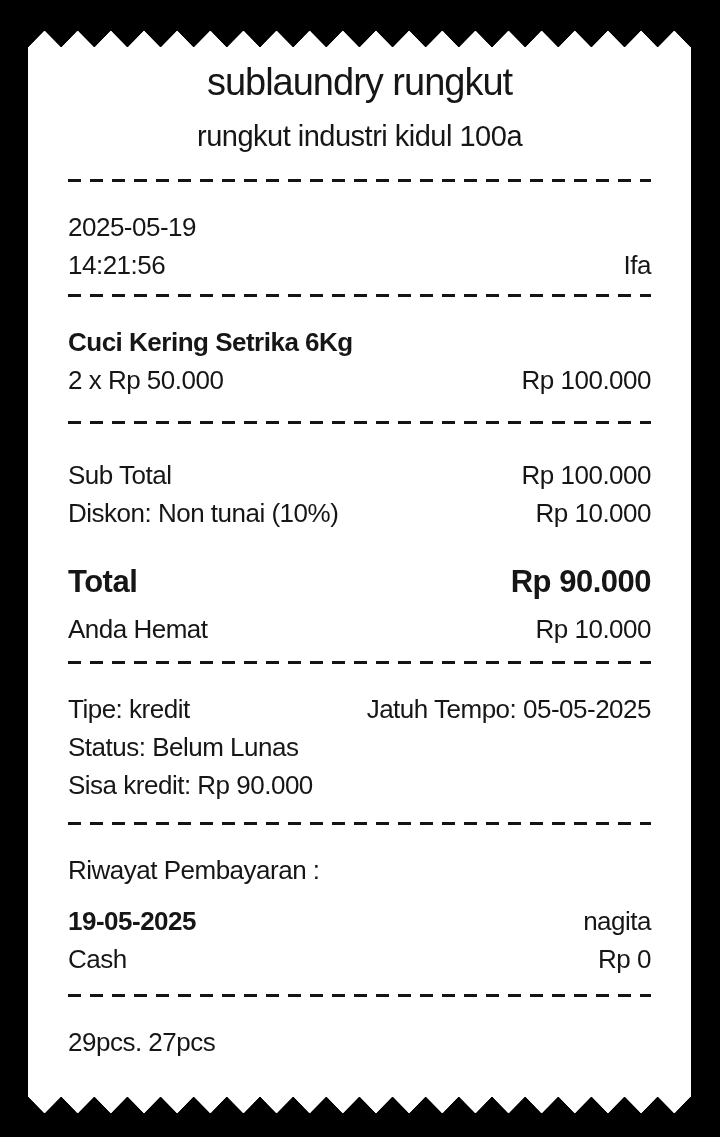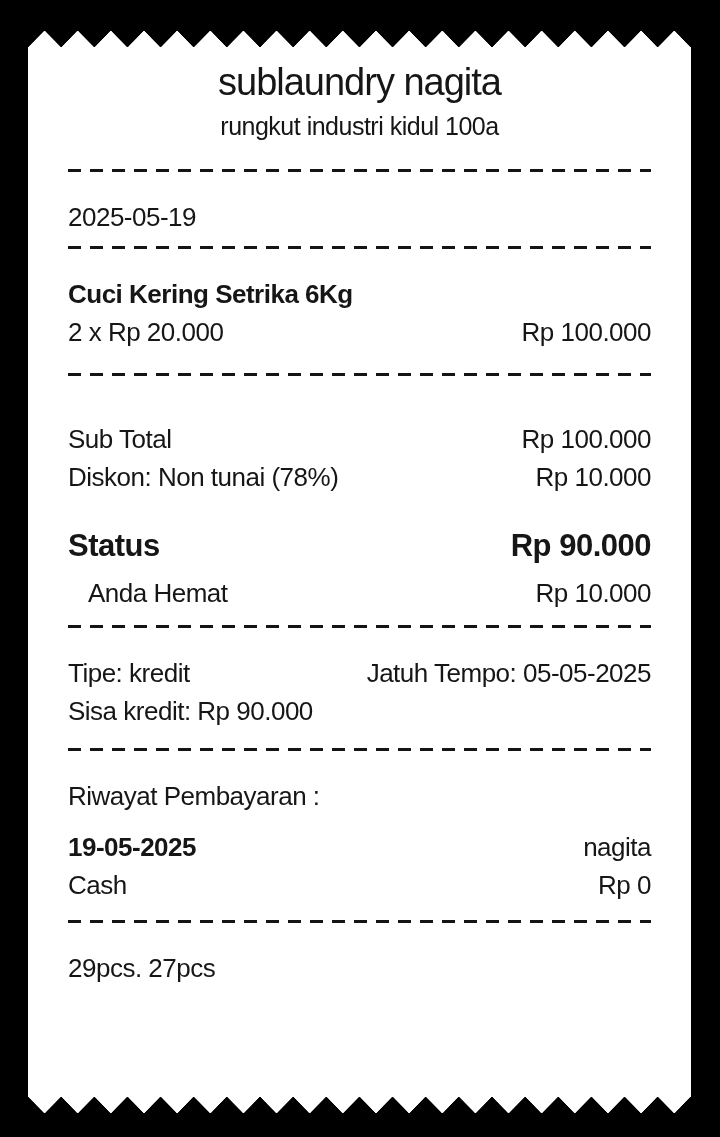--- a/index.html
+++ b/index.html
@@ -40,102 +40,107 @@
   }
   .title {
     text-align: center;
     font-size: 38px;
     line-height: 42px;
     padding-top: 14px;
     letter-spacing: -1px;
   }
   .subtitle {
     text-align: center;
-    font-size: 25px;
+    font-size: 29px;
     line-height: 34px;
-    margin-top: 6px;
+    margin-top: 16px;
   }
   .divider {
     height: 3px;
     background: repeating-linear-gradient(to right, #141414 0 13px, transparent 13px 22px);
   }
   .row {
     display: flex;
     justify-content: space-between;
     align-items: center;
   }
   .bold { font-weight: bold; }
   .total-row {
     font-weight: bold;
     font-size: 31px;
     line-height: 44px;
   }
   .center { text-align: left; }
-  .m6  { margin-top: 6px; margin-left: 20px; }
+  .m6  { margin-top: 6px; }
   .m10 { margin-top: 10px; }
   .m16 { margin-top: 16px; }
   .m18 { margin-top: 18px; }
   .m20 { margin-top: 13px; }
   .m22 { margin-top: 22px; }
   .m26 { margin-top: 26px; }
   .m28 { margin-top: 28px; }
-  .m38 { margin-top: 44px; }
+  .m38 { margin-top: 32px; }
 </style>
 </head>
 <body>
 
 <div class="page">
   <div class="receipt">
     <div class="tear tear-top"></div>
 
     <div class="paper">
 
-      <div class="title">sublaundry nagita</div>
+      <div class="title">sublaundry rungkut</div>
       <div class="subtitle">rungkut industri kidul 100a</div>
 
       <div class="divider m26"></div>
 
       <div class="row m26">
         <span>2025-05-19</span>
       </div>
+      <div class="row">
+        <span>14:21:56</span>
+        <span>Ifa</span>
+      </div>
 
       <div class="divider m10"></div>
 
       <div class="bold m26">Cuci Kering Setrika 6Kg</div>
       <div class="row">
-        <span>2 x Rp 20.000</span>
+        <span>2 x Rp 50.000</span>
         <span>Rp 100.000</span>
       </div>
 
       <div class="divider m22"></div>
 
       <div class="row m38">
         <span>Sub Total</span>
         <span>Rp 100.000</span>
       </div>
       <div class="row">
-        <span>Diskon: Non tunai (78%)</span>
+        <span>Diskon: Non tunai (10%)</span>
         <span>Rp 10.000</span>
       </div>
 
       <div class="row total-row m28">
-        <span>Status</span>
+        <span>Total</span>
         <span>Rp 90.000</span>
       </div>
       <div class="row m6">
         <span>Anda Hemat</span>
         <span>Rp 10.000</span>
       </div>
 
       <div class="divider m20"></div>
 
       <div class="row m26">
         <span>Tipe: kredit</span>
         <span>Jatuh Tempo: 05-05-2025</span>
       </div>
+      <div>Status: Belum Lunas</div>
       <div>Sisa kredit: Rp 90.000</div>
 
       <div class="divider m18"></div>
 
       <div class="m26">Riwayat Pembayaran :</div>
 
       <div class="row m20">
         <span class="bold">19-05-2025</span>
         <span>nagita</span>
       </div>

